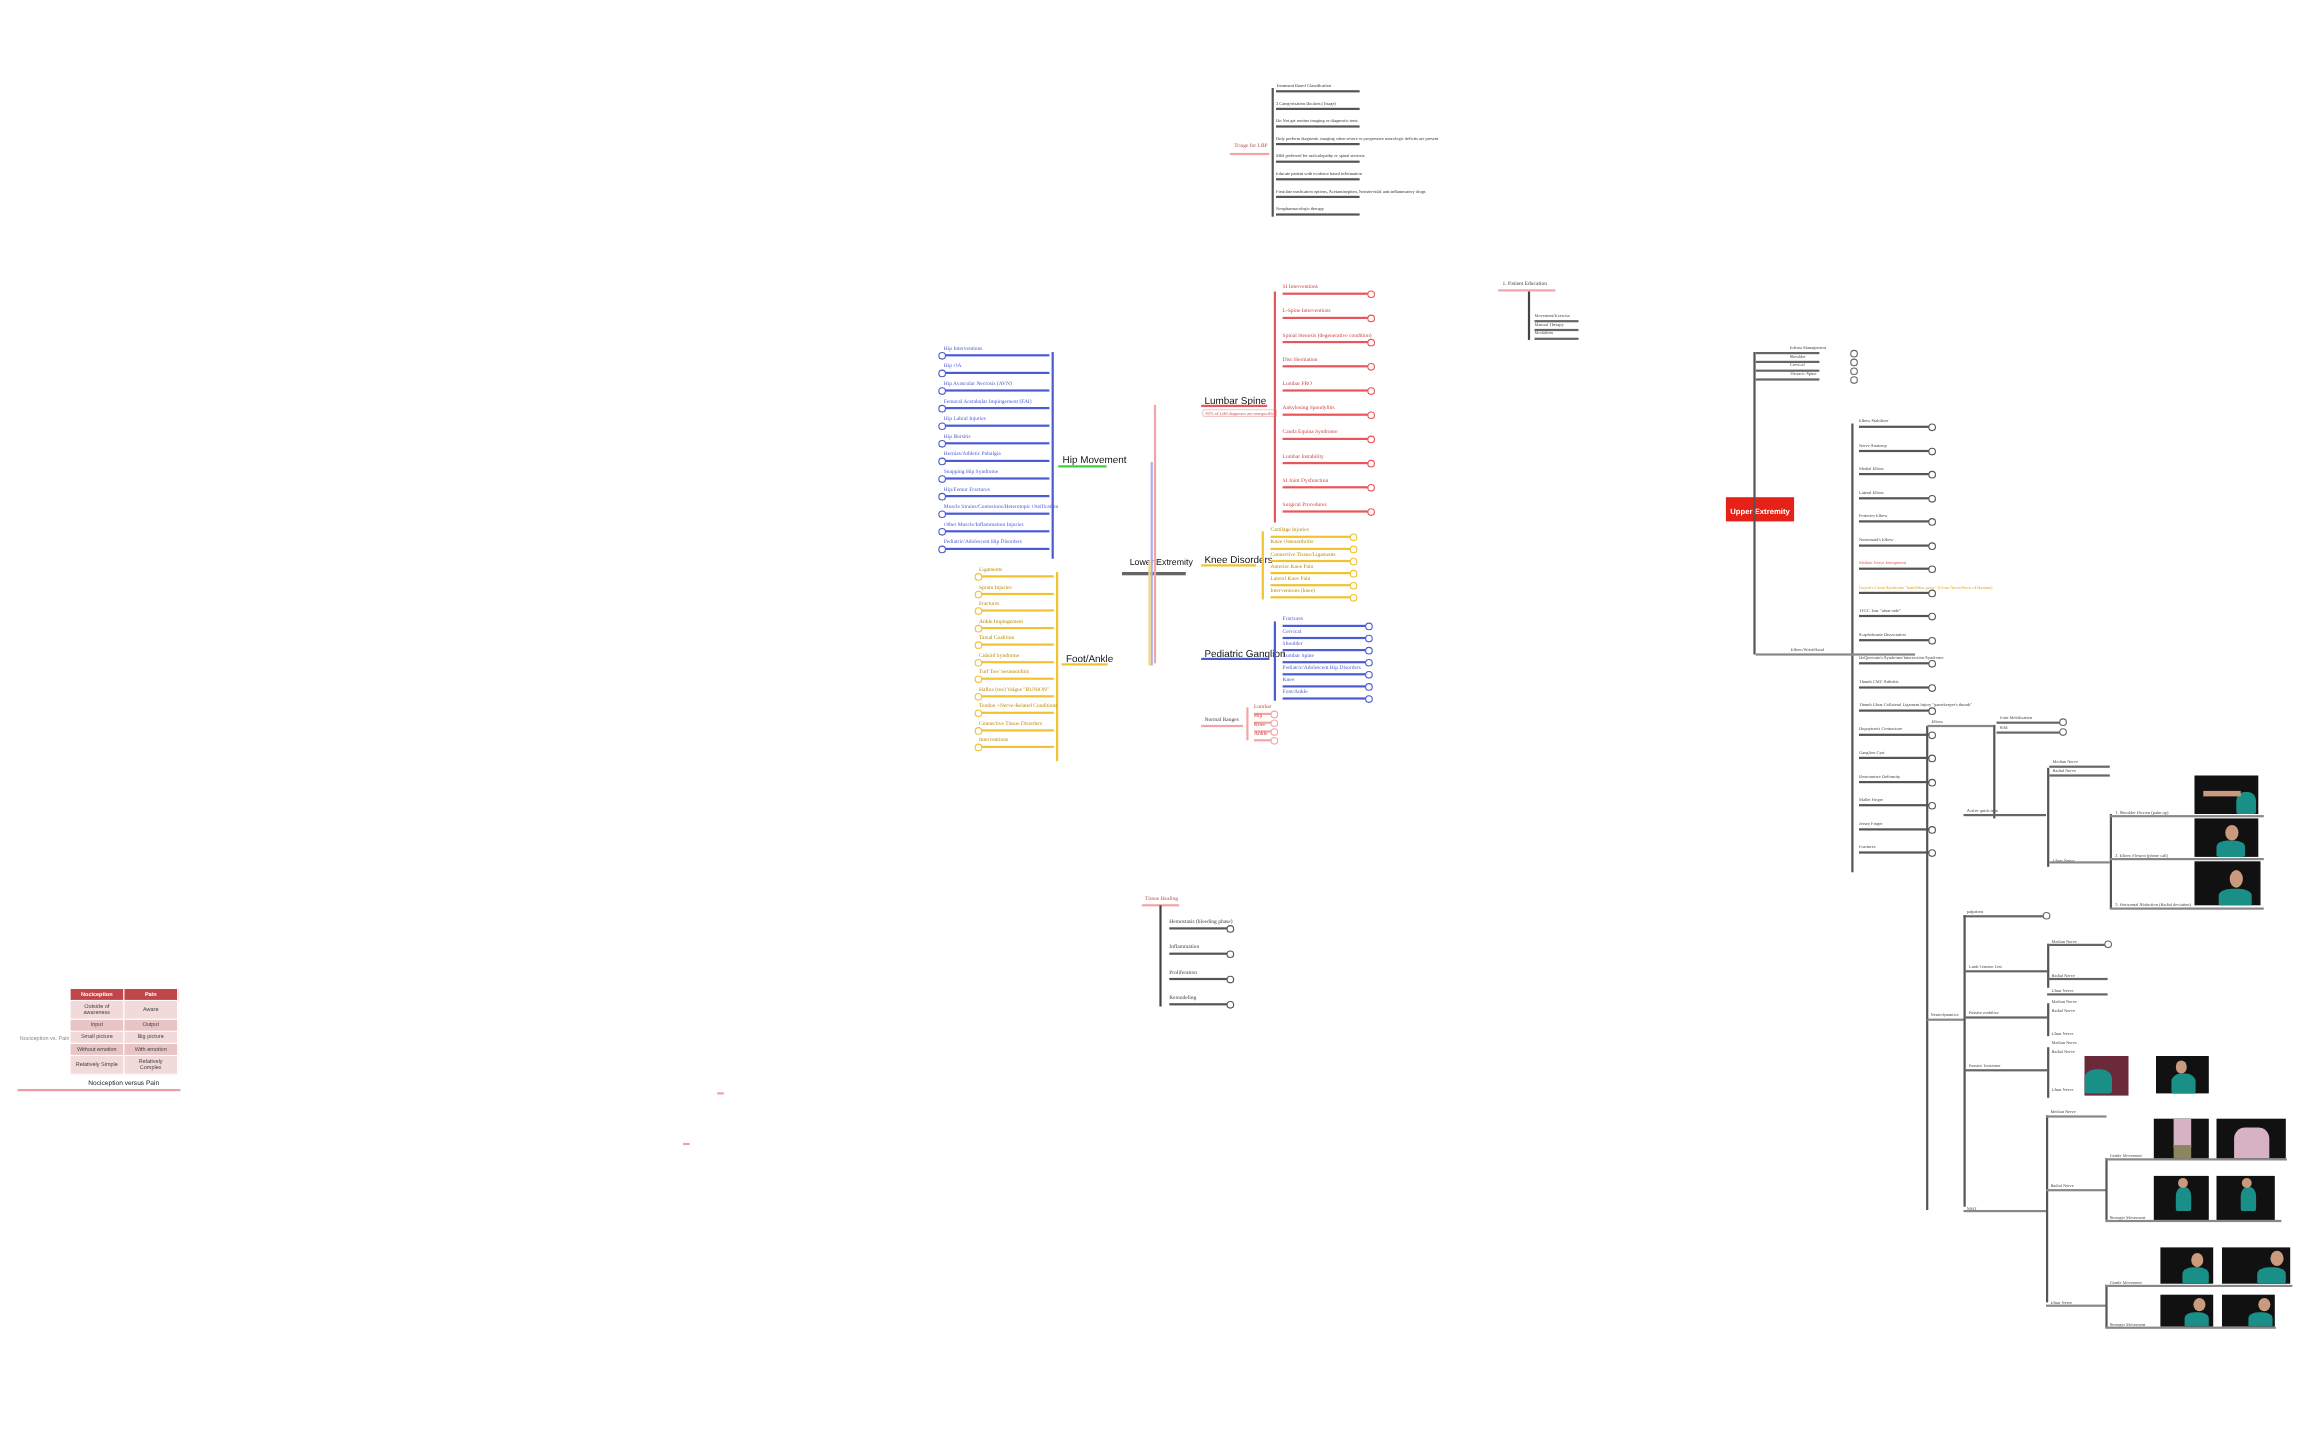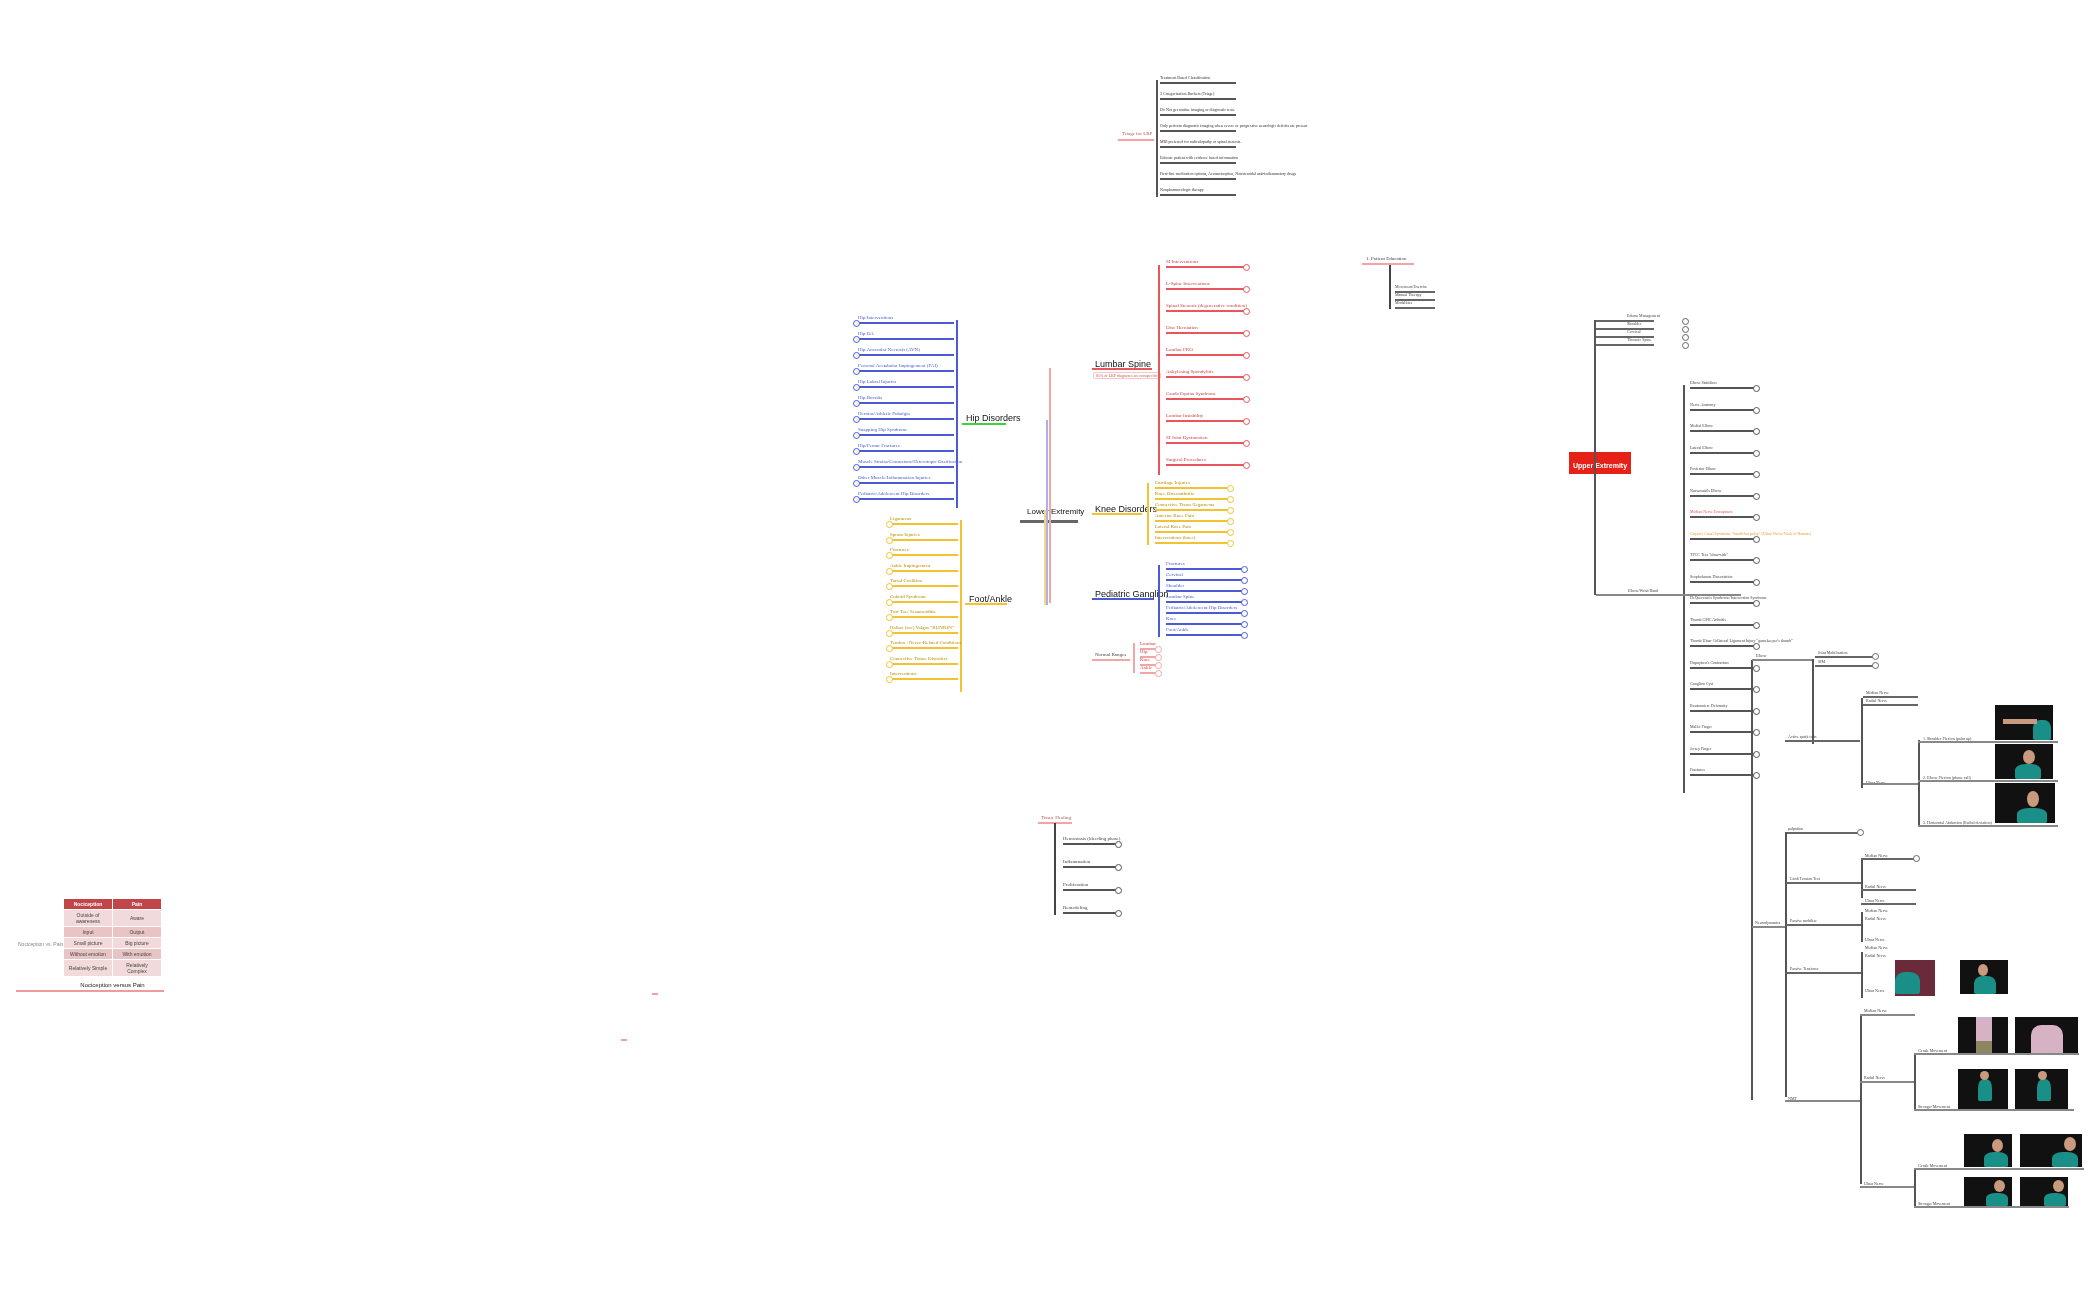--- a/index.html
+++ b/index.html
@@ -95,21 +95,21 @@
     <div class="hline" style="left: 1166px; top: 420px; width: 80px; background: rgb(232, 85, 90);"></div>
     <div class="dot" style="left: 1243px; top: 418px; border-color: rgb(232, 85, 90);"></div>
     <div class="node-title" style="left: 1166px; top: 435px; font-size: 5px; color: rgb(204, 68, 68);">SI Joint Dysfunction</div>
     <div class="hline" style="left: 1166px; top: 442px; width: 80px; background: rgb(232, 85, 90);"></div>
     <div class="dot" style="left: 1243px; top: 440px; border-color: rgb(232, 85, 90);"></div>
     <div class="node-title" style="left: 1166px; top: 457px; font-size: 5px; color: rgb(204, 68, 68);">Surgical Procedures</div>
     <div class="hline" style="left: 1166px; top: 464px; width: 80px; background: rgb(232, 85, 90);"></div>
     <div class="dot" style="left: 1243px; top: 462px; border-color: rgb(232, 85, 90);"></div>
   </div>
 
-<div class="big" style="left:966px;top:413px;">Hip Disorders</div>
+<div class="big" style="left:966px;top:413px;">Hip Movement</div>
 <div class="hline" style="left:962px;top:423px;width:44px;background:#3dd13d;"></div>
 <div class="vline" style="left:956px;top:320px;height:188px;background:#4a5bd4;"></div>
 <div id="hip-list">
     <div class="node-title" style="left: 858px; top: 315px; font-size: 5px; color: rgb(74, 91, 212);">Hip Interventions</div>
     <div class="hline" style="left: 858px; top: 322px; width: 96px; background: rgb(74, 91, 212);"></div>
     <div class="dot" style="left: 853px; top: 320px; border-color: rgb(74, 91, 212);"></div>
     <div class="node-title" style="left: 858px; top: 331px; font-size: 5px; color: rgb(74, 91, 212);">Hip OA</div>
     <div class="hline" style="left: 858px; top: 338px; width: 96px; background: rgb(74, 91, 212);"></div>
     <div class="dot" style="left: 853px; top: 336px; border-color: rgb(74, 91, 212);"></div>
     <div class="node-title" style="left: 858px; top: 347px; font-size: 5px; color: rgb(74, 91, 212);">Hip Avascular Necrosis (AVN)</div>

